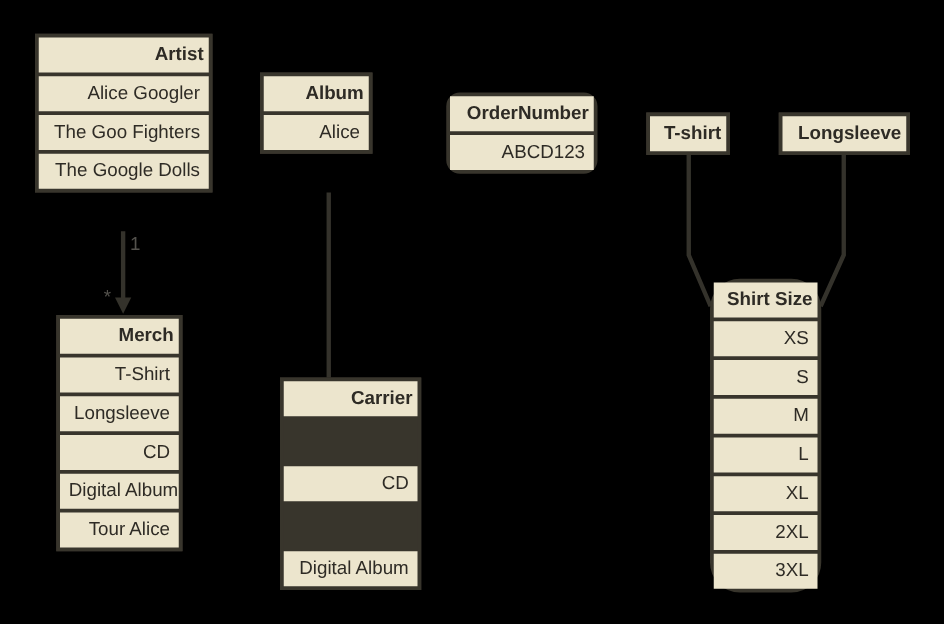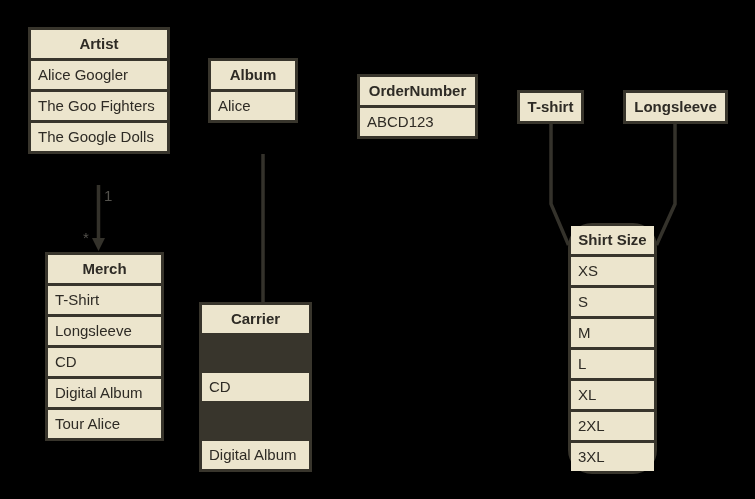--- a/index.html
+++ b/index.html
@@ -21,23 +21,23 @@
   .table{
     position:absolute;box-sizing:border-box;
     border:3px solid var(--border-color);
     background:var(--border-color);
     display:flex;flex-direction:column;gap:3px;
   }
   .cell{
     background:var(--cell-fill);
     height:28px;line-height:28px;
     font-size:15px;color:var(--text-color);
-    padding:0 7px;white-space:nowrap;overflow:hidden;
+    padding:0 7px;white-space:nowrap;overflow:hidden;text-align:right;
   }
-  .hdr{font-weight:bold;text-align:center;padding:0 4px;}
+  .hdr{font-weight:bold;padding:0 4px;}
   .mult{
     position:absolute;font-size:15px;color:var(--multiplicity-color);
     line-height:15px;
   }
 </style>
 </head>
 <body>
 
 <div id="canvas">
 
@@ -52,41 +52,41 @@
   <div class="mult" style="left:104px;top:188px;">1</div>
   <div class="mult" style="left:83px;top:230px;">*</div>
 
   <div class="table" style="left:28px;top:27px;width:142px;">
     <div class="cell hdr">Artist</div>
     <div class="cell">Alice Googler</div>
     <div class="cell">The Goo Fighters</div>
     <div class="cell">The Google Dolls</div>
   </div>
 
-  <div class="table" style="left:45px;top:252px;width:119px;">
+  <div class="table" style="left:45px;top:252px;width:101px;">
     <div class="cell hdr">Merch</div>
     <div class="cell">T-Shirt</div>
     <div class="cell">Longsleeve</div>
     <div class="cell">CD</div>
     <div class="cell">Digital Album</div>
     <div class="cell">Tour Alice</div>
   </div>
 
   <div class="table" style="left:208px;top:58px;width:90px;">
     <div class="cell hdr">Album</div>
     <div class="cell">Alice</div>
   </div>
 
-  <div class="table" style="left:199px;top:302px;width:113px;gap:40px;">
+  <div class="table" style="left:224px;top:302px;width:113px;gap:40px;">
     <div class="cell hdr">Carrier</div>
     <div class="cell">CD</div>
     <div class="cell">Digital Album</div>
   </div>
 
-  <div class="table" style="left:357px;top:74px;width:121px;">
+  <div class="table" style="left:357px;top:74px;width:121px;border-radius:11px;">
     <div class="cell hdr">OrderNumber</div>
     <div class="cell">ABCD123</div>
   </div>
 
   <div class="table" style="left:517px;top:90px;width:67px;">
     <div class="cell hdr">T-shirt</div>
   </div>
 
   <div class="table" style="left:623px;top:90px;width:105px;">
     <div class="cell hdr">Longsleeve</div>

